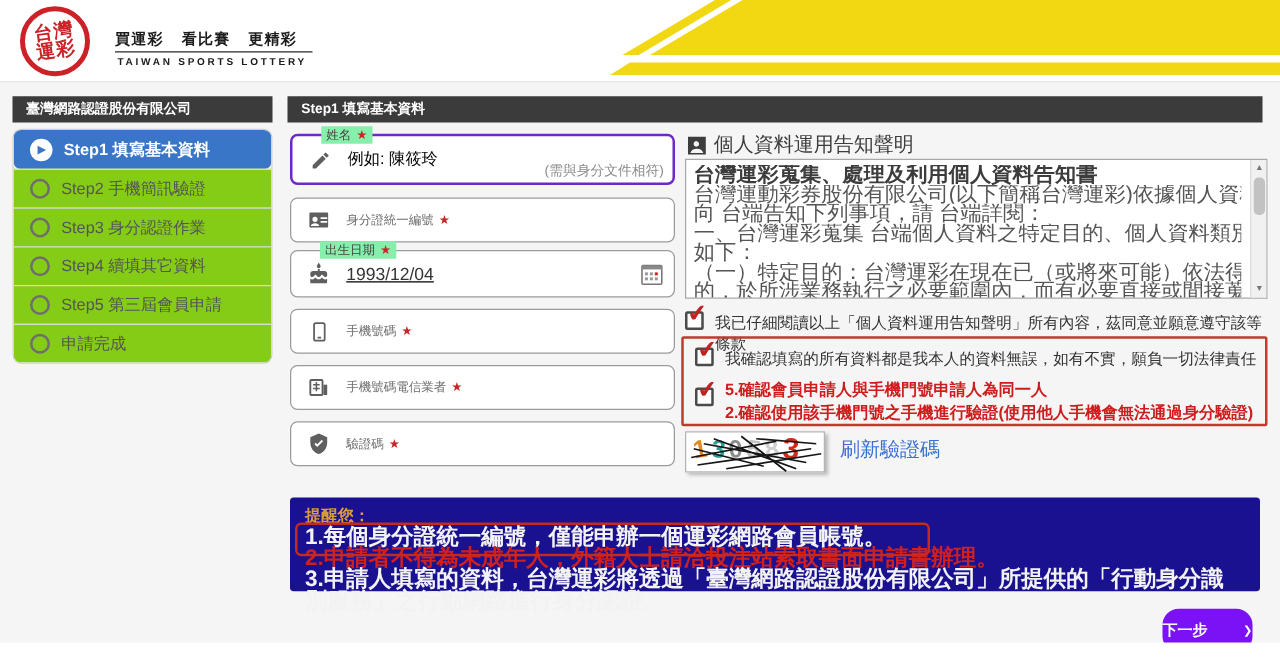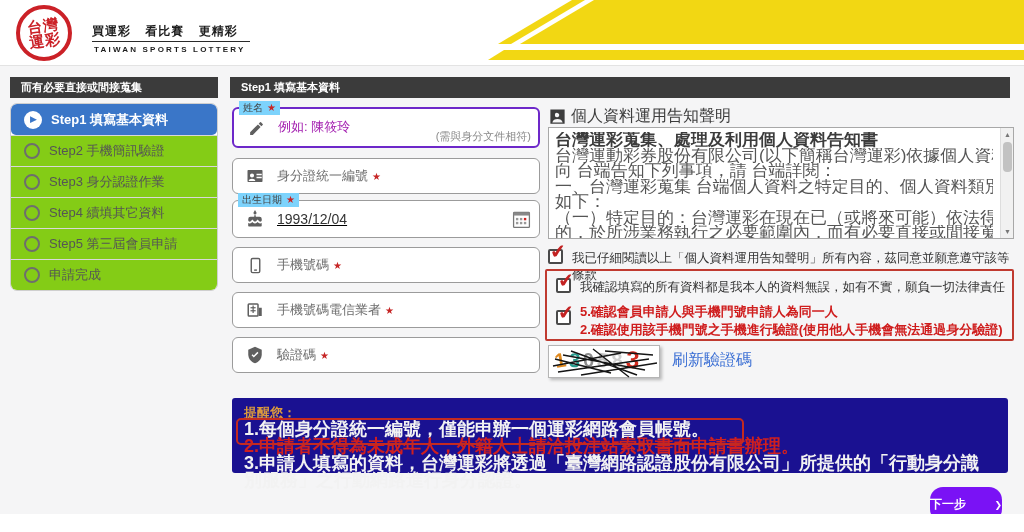--- a/index.html
+++ b/index.html
@@ -26,25 +26,25 @@
   .step { display:flex; align-items:center; height:31px; padding-left:13px; background:#84cc16; border-top:1px solid #d8d8d8; font-size:13px; color:#555; cursor:pointer; }
   .step:first-child { border-top:none; }
   .step.active { background:#3a76c8; color:#fff; font-weight:bold; border-top:none; border-radius:5px; }
   .step-circle { width:16px; height:16px; border:2px solid #6e6e6e; border-radius:50%; margin-right:9px; flex:none; }
   .play-badge { width:18px; height:18px; background:#fff; border-radius:50%; margin-right:9px; flex:none; display:flex; align-items:center; justify-content:center; }
   .play-badge span { color:#3a76c8; font-size:9px; line-height:1; margin-left:1px; }
 
   
   .field { position:absolute; left:232px; width:308px; background:#fff; border:1px solid #9b9b9b; border-radius:6px; display:flex; align-items:center; padding-left:12px; }
   .field .ficon { width:20px; height:20px; margin-right:12px; flex:none; display:flex; align-items:center; justify-content:center; }
-  .flabel { font-size:13px; color:#6e6e6e; }
+  .flabel { font-size:10px; color:#6e6e6e; }
   .star { color:#c62626; font-size:10px; margin-left:4px; }
-  .float-chip { position:absolute; top:-8px; left:5px; background:#7dd3fc; padding:0 4px; font-size:10px; color:#444; }
+  .float-chip { position:absolute; top:-8px; left:23px; background:#86efac; padding:0 4px; font-size:10px; color:#444; }
   .field.name { top:107px; height:41px; border:2px solid #6d28c9; align-items:flex-start; padding-top:9px; }
-  .placeholder { font-size:13px; color:#a21caf; }
+  .placeholder { font-size:13px; color:#000000; }
   .hint { position:absolute; right:7px; bottom:2px; font-size:11px; color:#8a8a8a; }
   .field.idno { top:158px; height:36px; }
   .field.birth { top:200px; height:38px;text-decoration:underline; }
   .birth-val { font-size:14px; color:#333; }
   .cal-btn { position:absolute; right:8px; top:9px; width:19px; height:19px; cursor:pointer; }
   .field.phone { top:247px; height:36px; }
   .field.carrier { top:292px; height:36px; }
   .field.vcode { top:337px; height:36px; }
 
   
@@ -105,21 +105,21 @@
       <polygon points="40,50 560,50 560,60 24,60" fill="#f2d713"></polygon>
     </svg>
     <div class="logo">
       <div class="logo-txt"><span>台灣</span><br><span>運彩</span></div>
     </div>
     <div class="slogan">買運彩 看比賽 更精彩</div>
     <div class="slogan-divider"></div>
     <div class="logo-sub">TAIWAN SPORTS LOTTERY</div>
   </div>
 
-  <div class="bar sidebar-bar">而有必要直接或間接蒐集</div>
+  <div class="bar sidebar-bar">臺灣網路認證股份有限公司</div>
   <div class="bar main-bar">Step1 填寫基本資料</div>
 
   <div class="side-panel">
     <div class="step active">
       <div class="play-badge">
           <span>▶</span>
         </div>
       <span>Step1 填寫基本資料</span>
     </div>
     <div class="step">

